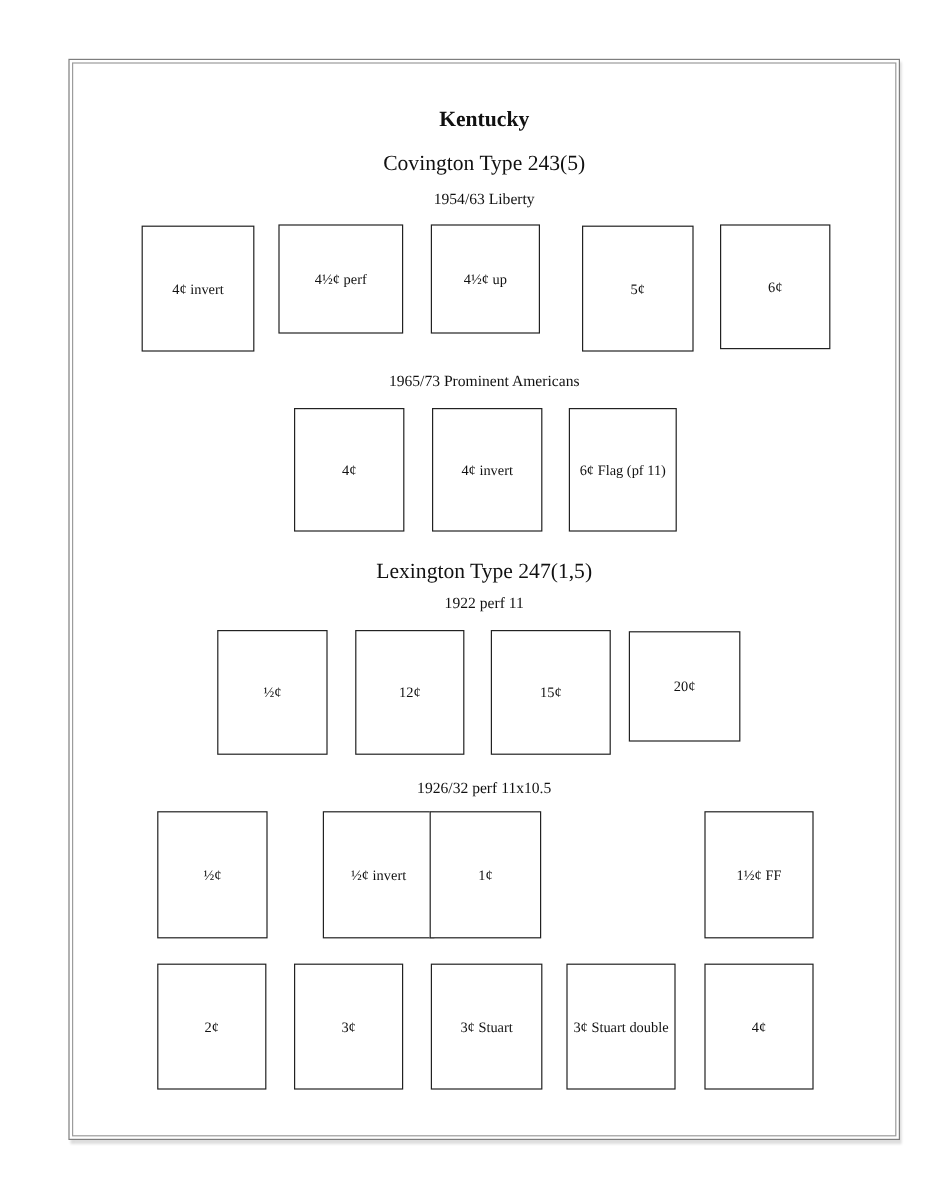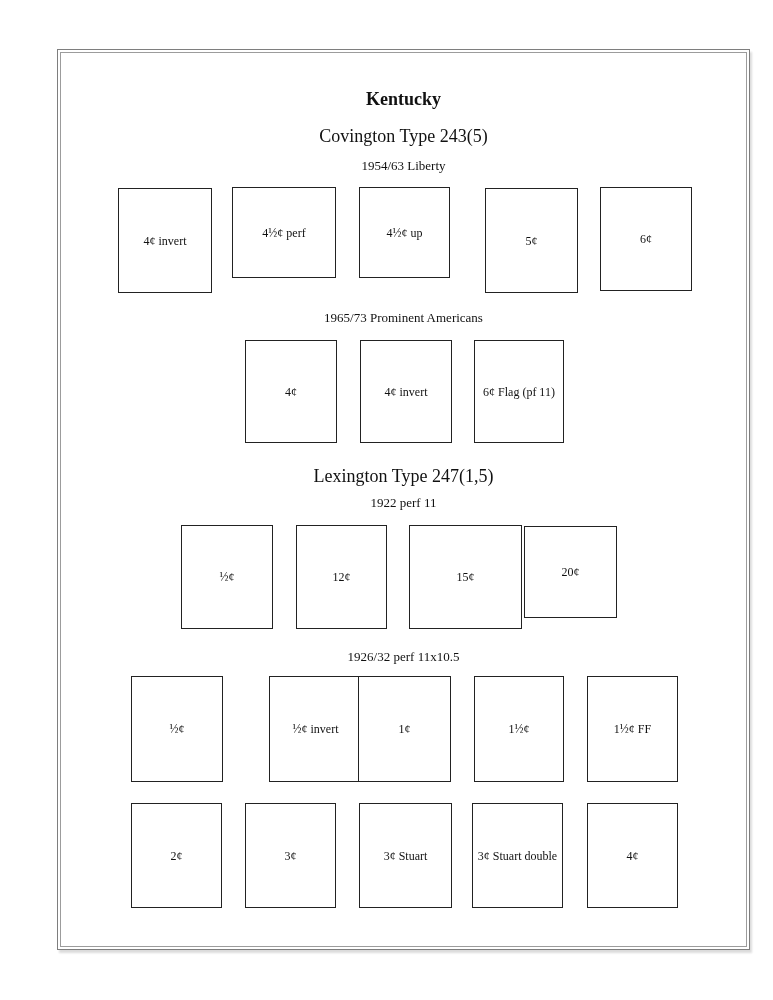--- a/index.html
+++ b/index.html
@@ -111,38 +111,35 @@
   <div class="stamp-box" style="left:416px;top:290px;width:90px;height:103px;">
     <span class="label">6¢ Flag (pf 11)</span>
   </div>
 
   <div class="stamp-box" style="left:123px;top:475px;width:92px;height:104px;">
     <span class="label">½¢</span>
   </div>
   <div class="stamp-box" style="left:238px;top:475px;width:91px;height:104px;">
     <span class="label">12¢</span>
   </div>
-  <div class="stamp-box" style="left:351px;top:475px;width:113px;height:104px;justify-content:center;">
+  <div class="stamp-box" style="left:351px;top:475px;width:100px;height:104px;justify-content:center;">
     <span class="label">15¢</span>
   </div>
   <div class="stamp-box" style="left:466px;top:476px;width:93px;height:92px;">
     <span class="label">20¢</span>
   </div>
 
   <div class="stamp-box" style="left:73px;top:626px;width:92px;height:106px;">
     <span class="label">½¢</span>
   </div>
   <div class="stamp-box" style="left:187px;top:626px;width:93px;height:106px;margin-left:24px;">
     <span class="label">½¢ invert</span>
   </div>
   <div class="stamp-box" style="left:300px;top:626px;width:93px;height:106px;">
     <span class="label">1¢</span>
-  </div>
-  <div class="stamp-box" style="left:416px;top:626px;width:90px;height:106px;">
-    <span class="label">1½¢</span>
   </div>
   <div class="stamp-box" style="left:529px;top:626px;width:91px;height:106px;">
     <span class="label">1½¢ FF</span>
   </div>
 
   <div class="stamp-box" style="left:73px;top:753px;width:91px;height:105px;">
     <span class="label">2¢</span>
   </div>
   <div class="stamp-box" style="left:187px;top:753px;width:91px;height:105px;">
     <span class="label">3¢</span>

